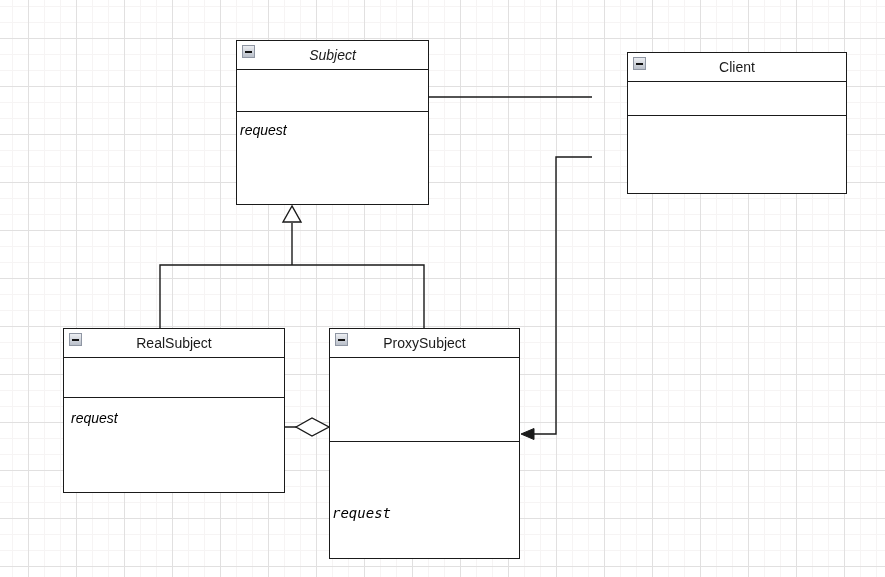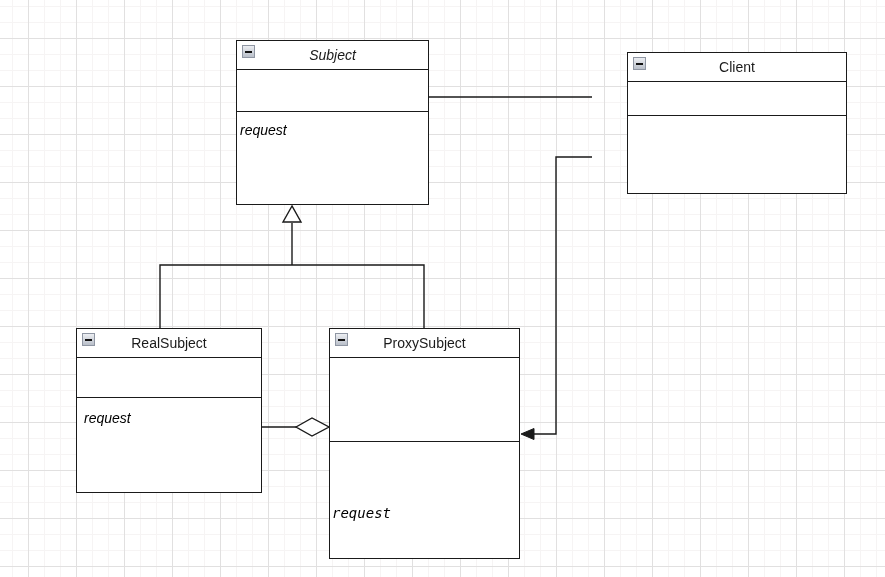--- a/index.html
+++ b/index.html
@@ -67,21 +67,21 @@
   }
 
   
   #class-subject      {left:196px;top:40px; width:193px;height:165px;margin-left:40px;}
   #class-subject      .attrs-compartment{flex:0 0 42px;}
   #class-subject      .ops-compartment{padding-top:4px;}
 
   #class-client       {left:627px;top:52px; width:220px;height:142px;text-align:center;}
   #class-client       .attrs-compartment{flex:0 0 34px;}
 
-  #class-realsubject  {left:76px; top:328px;width:186px;height:165px;}
+  #class-realsubject  {left:63px; top:328px;width:222px;height:165px;}
   #class-realsubject  .attrs-compartment{flex:0 0 40px;}
   #class-realsubject  .ops-compartment{padding-top:6px;padding-left:4px;}
 
   #class-proxysubject {left:329px;top:328px;width:191px;height:231px;gap:44px;}
   #class-proxysubject .attrs-compartment{flex:0 0 40px;}
   #class-proxysubject .ops-compartment{padding-top:3px;}
 </style>
 </head>
 <body>
 

